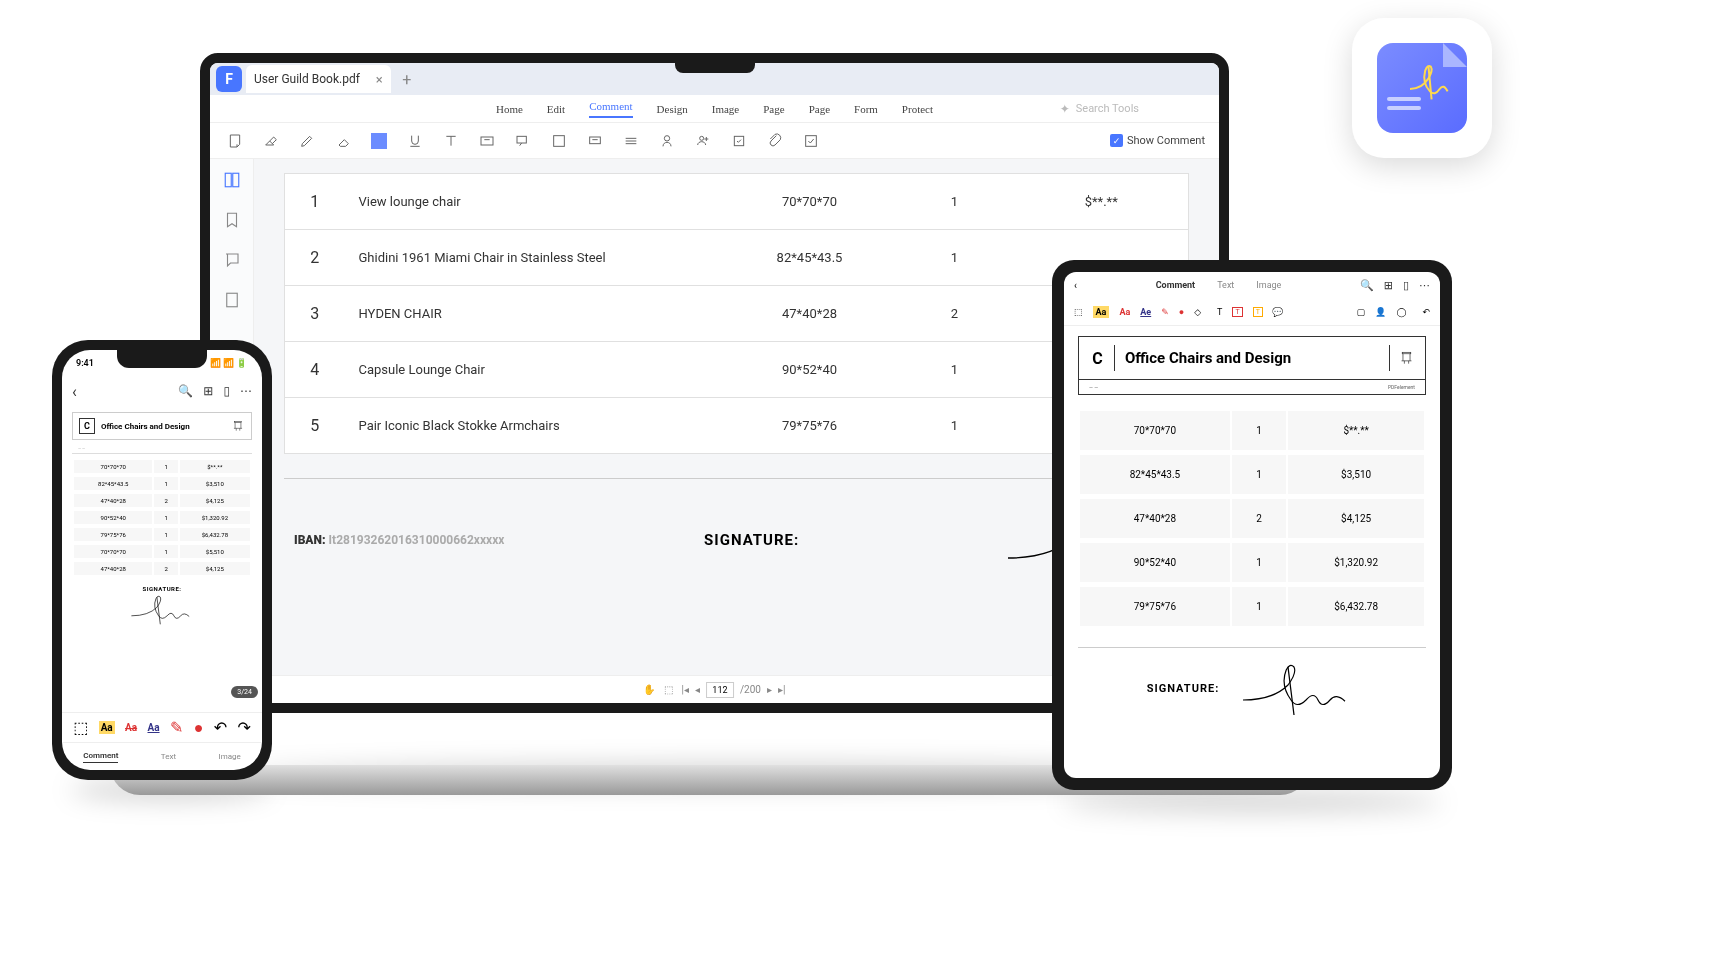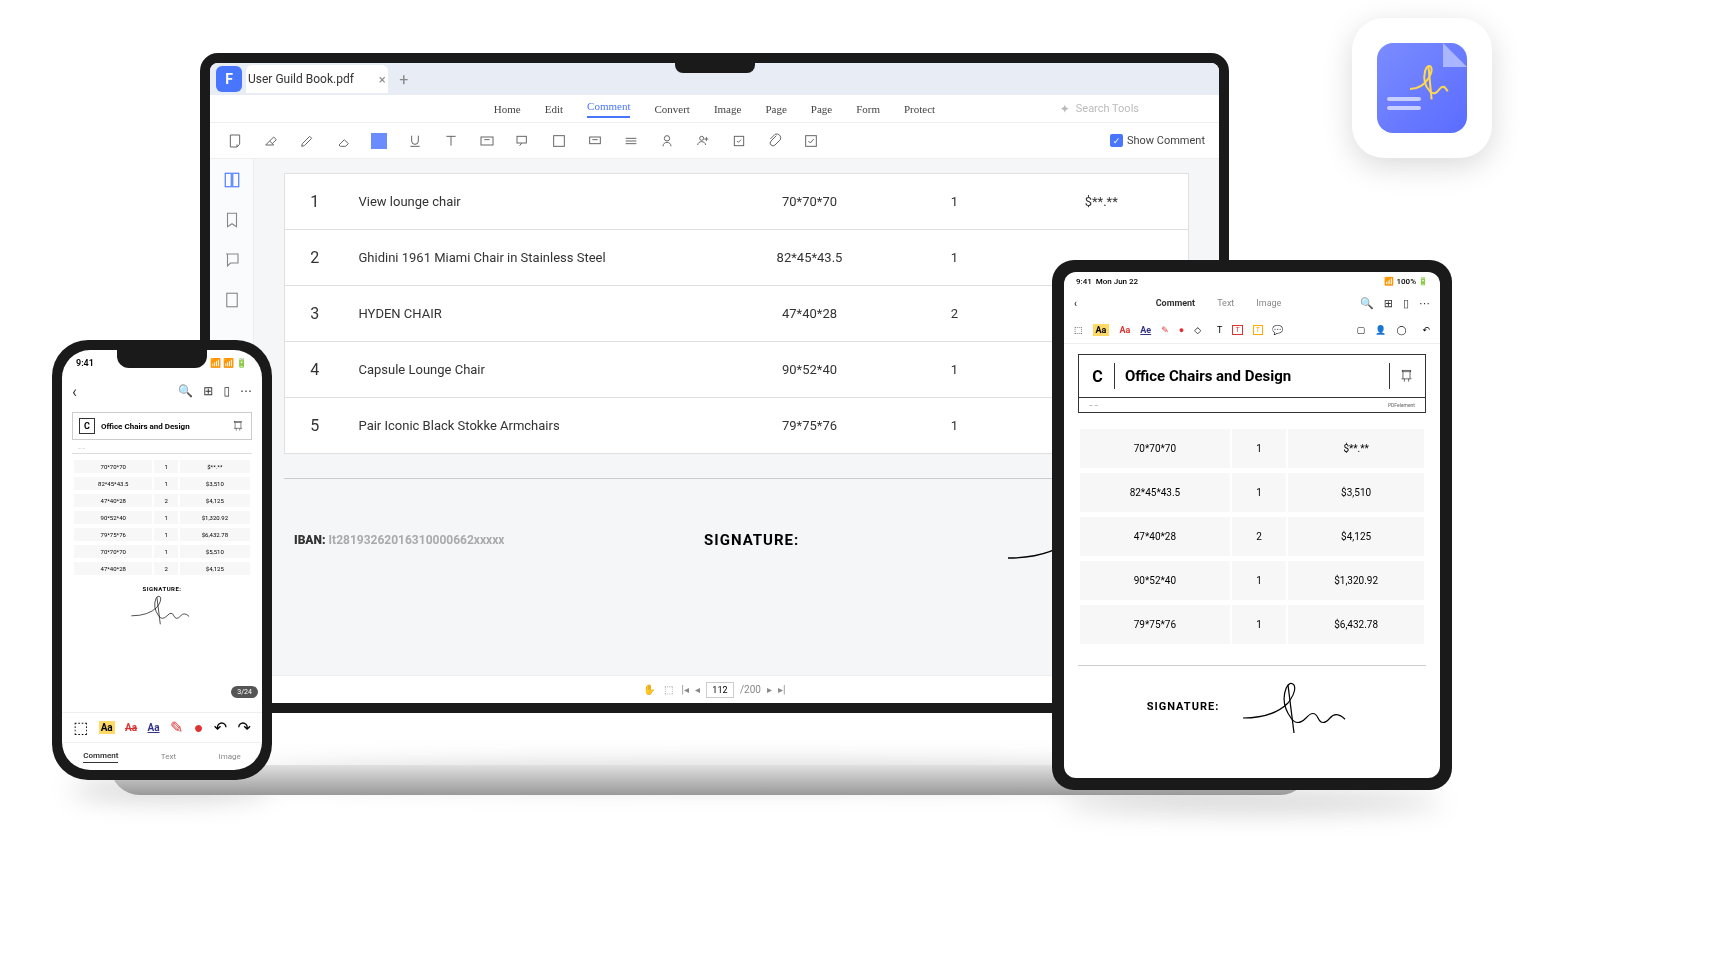--- a/index.html
+++ b/index.html
@@ -6,21 +6,21 @@
 body { width:1712px; height:953px; background:#fff; position:relative; overflow:hidden; }
 
 
 .laptop { position:absolute; left:200px; top:53px; width:1080px; height:720px; }
 .laptop-screen { width:1029px; height:660px; background:#fff; border:10px solid #1a1a1a; border-radius:18px 18px 0 0; position:relative; overflow:hidden; }
 .laptop-base { position:absolute; bottom:-22px; left:-90px; width:1200px; height:30px; background:linear-gradient(180deg,#e0e0e0,#999); border-radius:0 0 40px 40px; }
 .laptop-notch { position:absolute; top:0; left:50%; transform:translateX(-50%); width:80px; height:10px; background:#1a1a1a; border-radius:0 0 8px 8px; }
 
 .tabbar { height:32px; background:#e8ecf4; display:flex; align-items:center; padding:0 6px; gap:4px; }
 .app-logo { width:26px; height:26px; background:#4876ff; border-radius:6px; display:flex; align-items:center; justify-content:center; color:#fff; font-weight:bold; font-size:14px; }
-.tab { background:#fff; height:28px; padding:0 2px; display:flex; align-items:center; gap:25px; border-radius:6px 6px 0 0; font-size:12px; color:#333; }
+.tab { background:#fff; height:28px; padding:0 8px; display:flex; align-items:center; gap:16px; border-radius:6px 6px 0 0; font-size:12px; color:#333; }
 .tab-close { color:#888; font-size:13px; cursor:pointer; }
 .tab-new { width:24px; height:24px; display:flex; align-items:center; justify-content:center; color:#888; font-size:16px; cursor:pointer; }
 
 .menubar { height:28px; background:#fff; display:flex; align-items:center; justify-content:center; gap:24px; font-size:11px; border-bottom:1px solid #eee; position:relative; }
 .menu-item { color:#444; cursor:pointer;font-family:Liberation Serif, serif; }
 .menu-item.active { color:#4876ff; border-bottom:2px solid #4876ff; padding-bottom:4px; }
 .search-tools { position:absolute; right:80px; display:flex; align-items:center; gap:6px; color:#bbb; font-size:11px; }
 .sparkle { color:#bbb; font-size:12px; }
 
 .toolbar { height:36px; background:#fff; display:flex; align-items:center; gap:14px; padding:0 14px; border-bottom:1px solid #eee; position:relative; }
@@ -133,21 +133,21 @@
         <span>User Guild Book.pdf</span>
         <span class="tab-close">×</span>
       </div>
       <div class="tab-new">+</div>
     </div>
 
     <div class="menubar">
       <span class="menu-item">Home</span>
       <span class="menu-item">Edit</span>
       <span class="menu-item active">Comment</span>
-      <span class="menu-item">Convert</span>
+      <span class="menu-item">Design</span>
       <span class="menu-item">Image</span>
       <span class="menu-item">Page</span>
       <span class="menu-item">Page</span>
       <span class="menu-item">Form</span>
       <span class="menu-item">Protect</span>
       <div class="search-tools">
         <span class="sparkle">✦</span>
         <span>Search Tools</span>
       </div>
     </div>
@@ -442,24 +442,20 @@
     <div class="phone-tabs">
       <span class="active">Comment</span>
       <span>Text</span>
       <span>Image</span>
     </div>
   </div>
 </div>
 
 <div class="tablet">
   <div class="tablet-screen">
-    <div class="tablet-status">
-      <span><span>9:41</span>&nbsp;&nbsp;<span>Mon Jun 22</span></span>
-      <span>📶 <span>100%</span> 🔋</span>
-    </div>
     <div class="tablet-topbar">
       <span>‹</span>
       <div class="tablet-tabs">
         <span class="active">Comment</span>
         <span>Text</span>
         <span>Image</span>
       </div>
       <div style="display:flex;gap:10px;font-size:11px;color:#333;">
         <span>🔍</span>
         <span>⊞</span>

